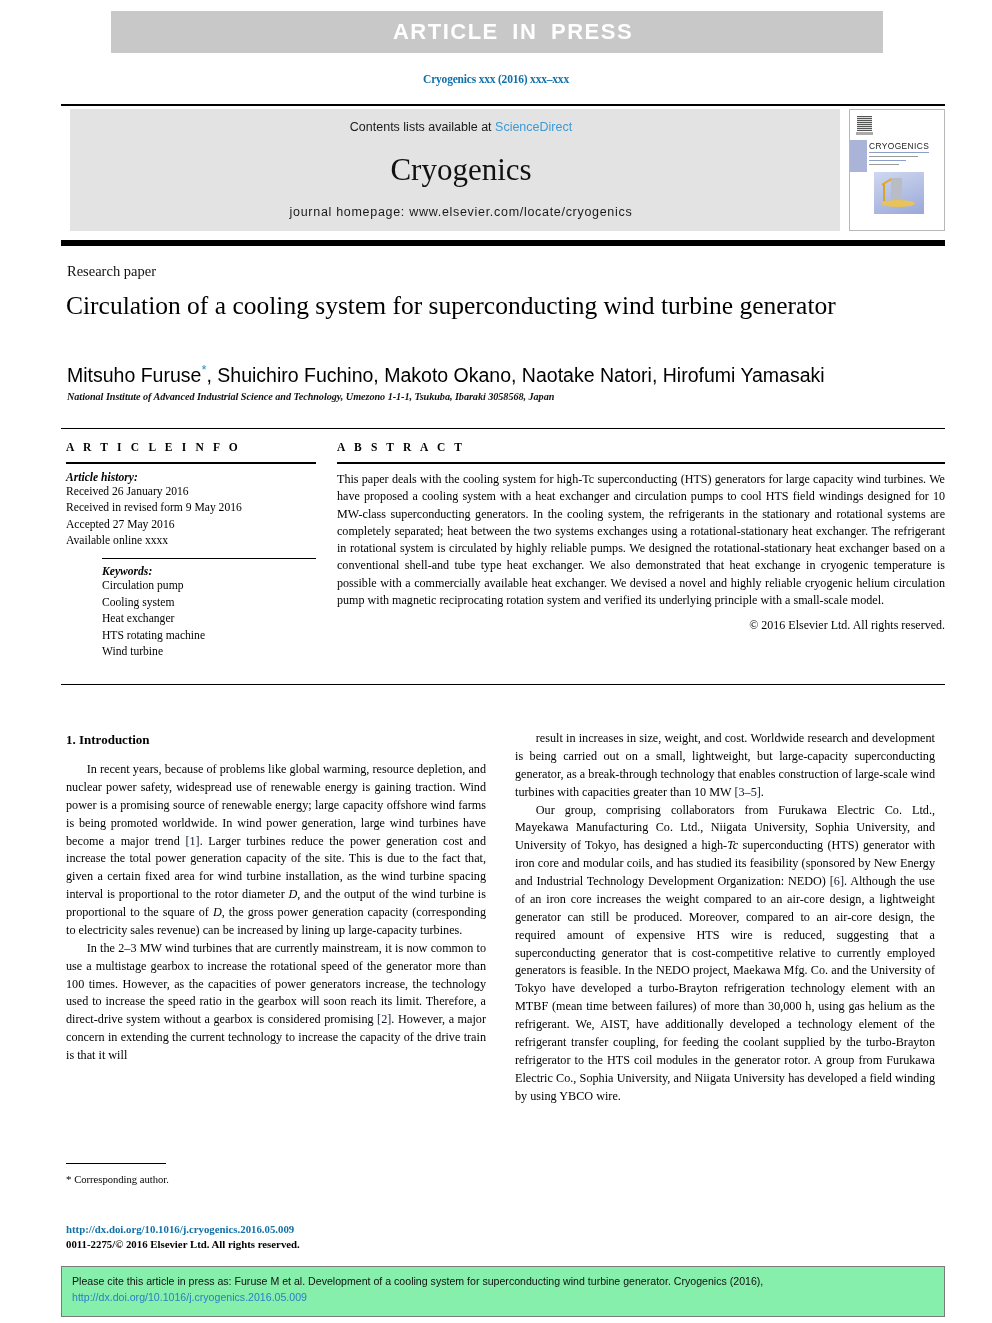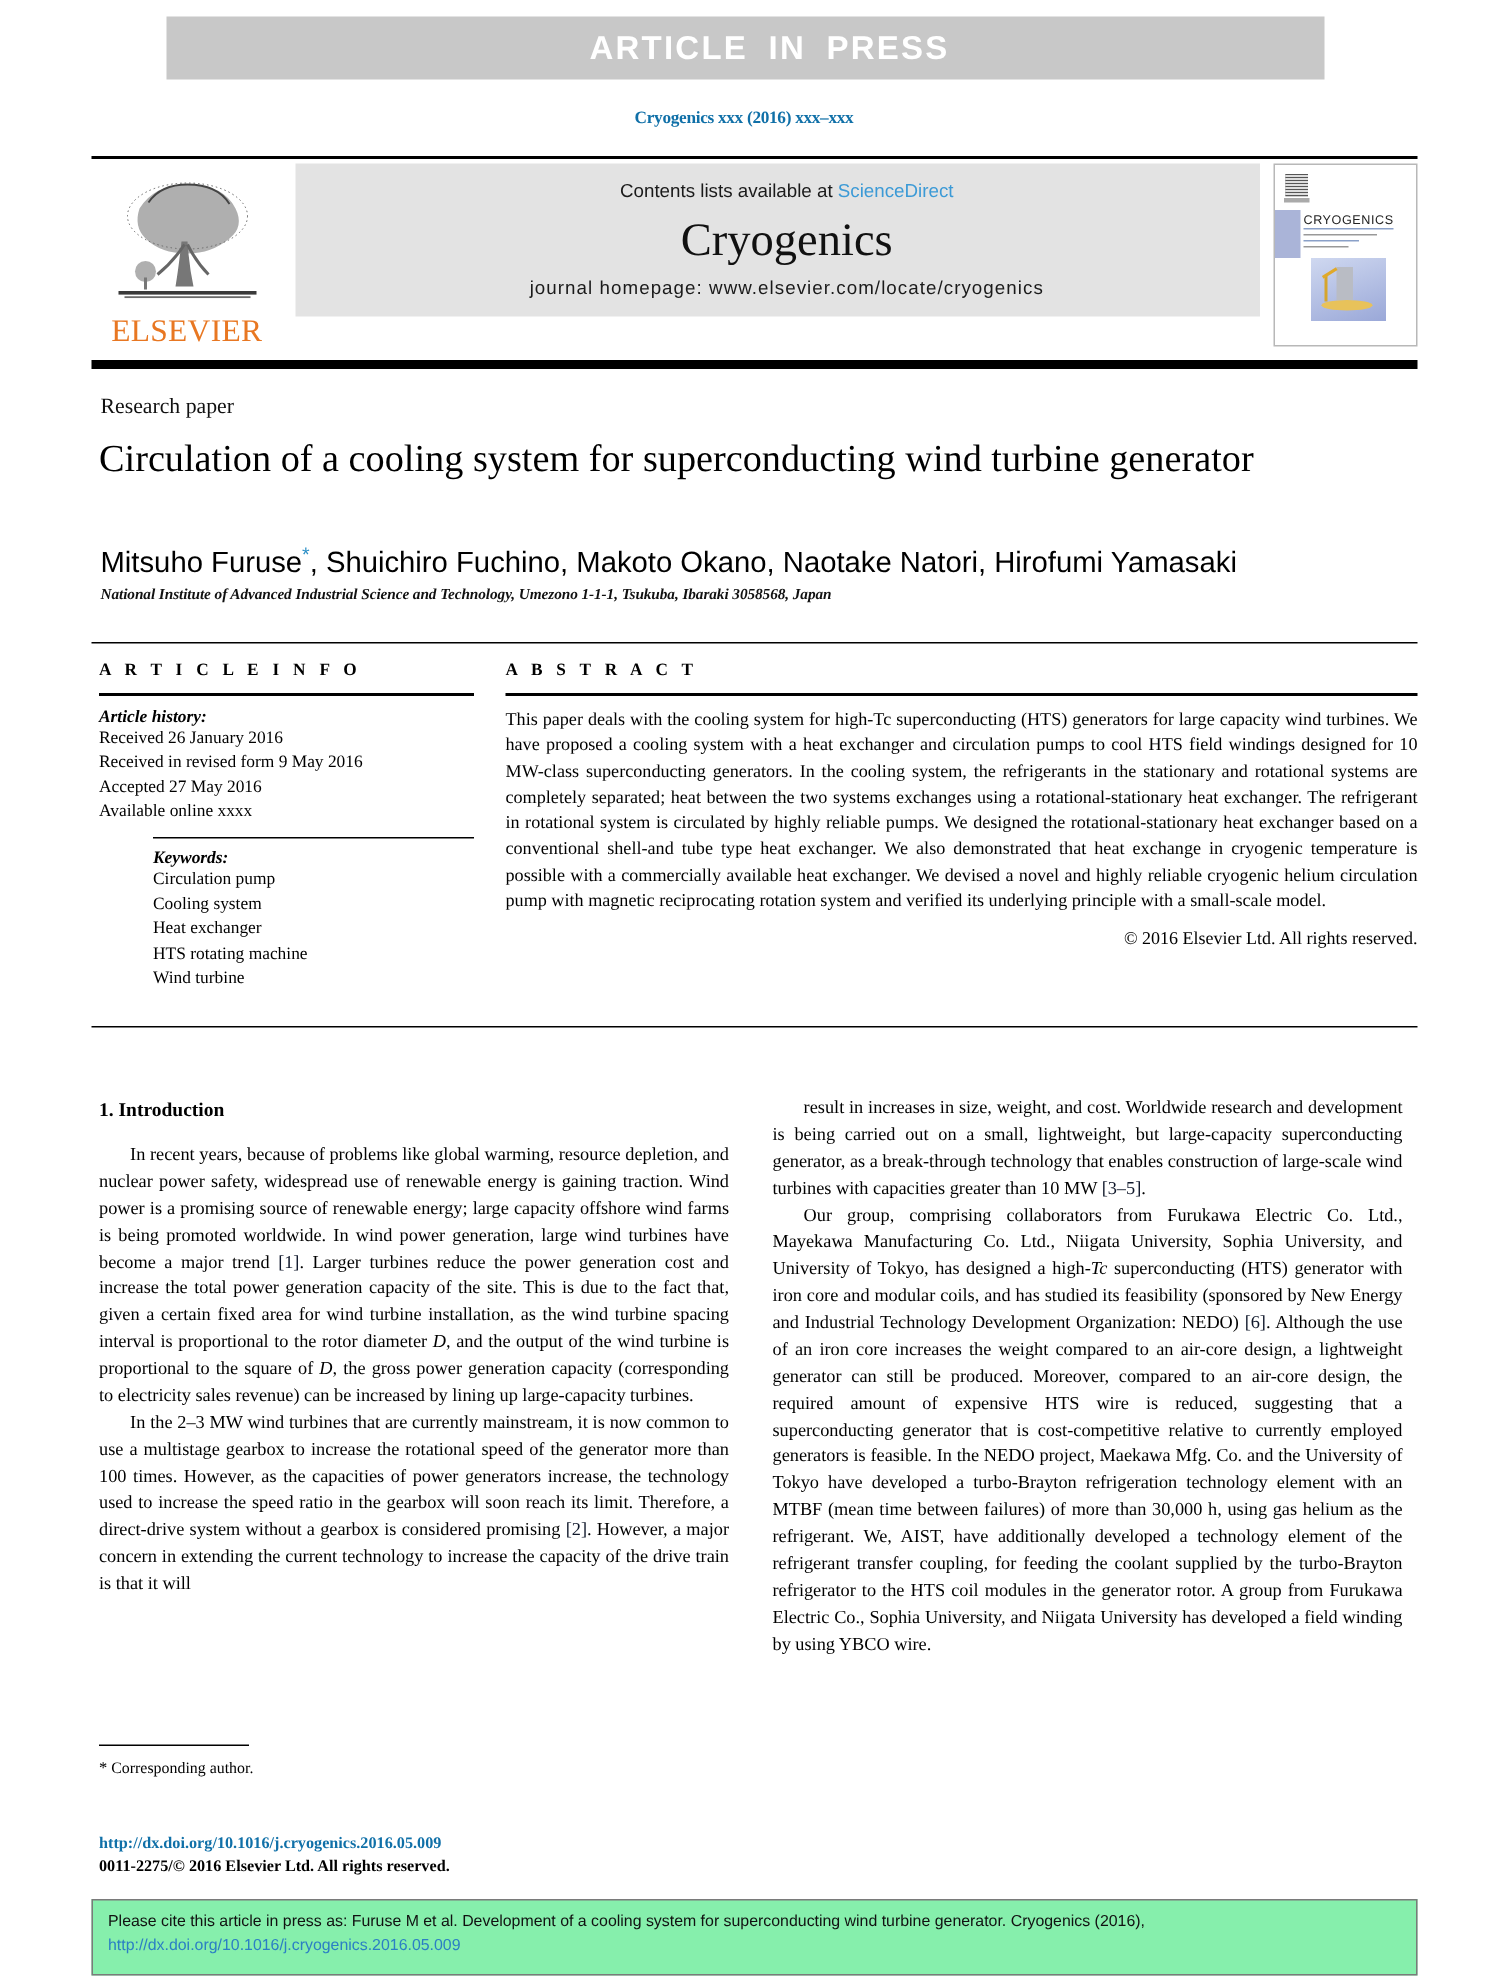--- a/index.html
+++ b/index.html
@@ -81,21 +81,21 @@
   .journal-band {
     flex: 1 1 auto;
     background: #e3e3e3;
     margin-left: 9px;
     margin-right: 9px;
     display: flex;
     flex-direction: column;
     justify-content: space-between;
     align-items: center;
     padding: 11px 0 12px 12px;
-    height: 102px;
+    height: 122px;
   }
   .contents-line {
     font-family: "Liberation Sans", sans-serif;
     font-size: 12.5px;
     color: #1a1a1a;
   }
   .contents-line .sd { color: #3c9ad6; }
   .journal-title {
     font-family: "Liberation Serif", serif;
     font-size: 31px;
@@ -330,37 +330,20 @@
 
 <div class="aip-banner">
   <span class="aip-text">ARTICLE  IN  PRESS</span>
 </div>
 
 <div class="journal-ref">Cryogenics xxx (2016) xxx–xxx</div>
 
 <div class="masthead">
   <div class="masthead-inner">
 
-    <div class="elsevier-logo">
-      <svg class="tree-svg" width="104" height="92" viewBox="0 0 104 92">
-        <g fill="#4a4a4a">
-          <ellipse cx="52" cy="27" rx="40" ry="22" fill="none" stroke="#555" stroke-width="0.6" stroke-dasharray="1 2"></ellipse>
-          <path d="M20 22 q10 -16 32 -16 q24 0 32 16 q6 12 -4 20 q-12 10 -28 10 q-18 0 -28 -10 q-8 -8 -4 -20z" fill="#6e6e6e" opacity="0.55"></path>
-          <path d="M26 18 q8 -12 26 -12 q20 0 28 13" fill="none" stroke="#444" stroke-width="1.2"></path>
-          <path d="M48 44 q-2 18 -4 30 l12 0 q-3 -14 -4 -30z" fill="#777"></path>
-          <path d="M52 46 q6 12 14 20" stroke="#666" stroke-width="2" fill="none"></path>
-          <path d="M50 46 q-8 12 -18 20" stroke="#666" stroke-width="2" fill="none"></path>
-          <circle cx="24" cy="64" r="7" fill="#7a7a7a" opacity="0.6"></circle>
-          <rect x="23" y="68" width="2" height="8" fill="#777"></rect>
-          <rect x="6" y="77" width="92" height="2.4" fill="#3a3a3a"></rect>
-          <rect x="10" y="80.5" width="84" height="1.2" fill="#6a6a6a"></rect>
-        </g>
-      </svg>
-      <div class="elsevier-word">ELSEVIER</div>
-    </div>
 
     <div class="journal-band">
       <div class="contents-line">
         <span>Contents lists available at </span><span class="sd">ScienceDirect</span>
       </div>
       <div class="journal-title">Cryogenics</div>
       <div class="homepage-line">journal homepage: www.elsevier.com/locate/cryogenics</div>
     </div>
 
     <div class="cover-thumb">

